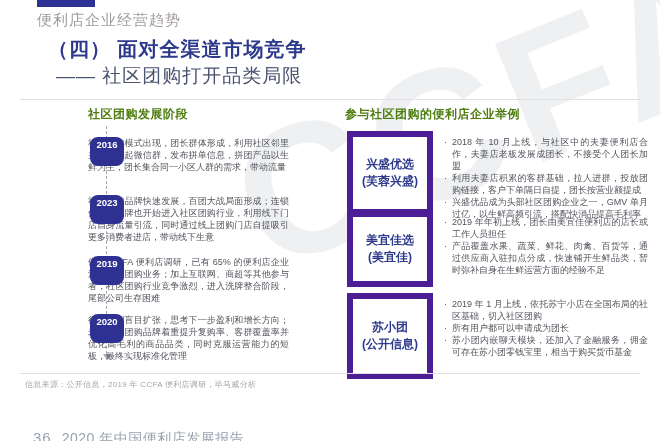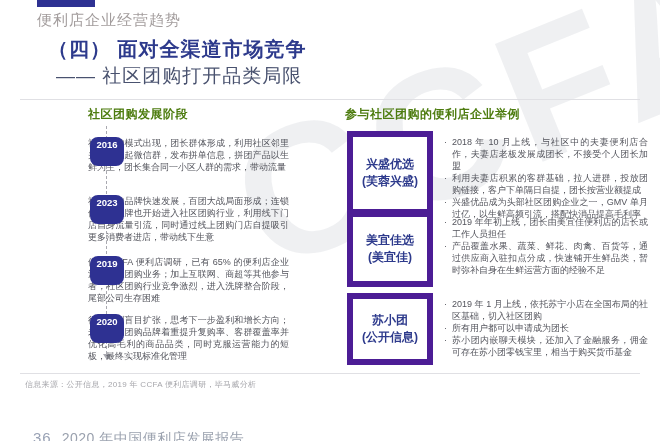--- a/index.html
+++ b/index.html
@@ -53,21 +53,21 @@
   .right-panel-heading { position:absolute; left:345px; top:106px; }
   .company-row { position:absolute; left:347px; width:303px; display:flex; }
   .company-row.r0 { top:131px; }
   .company-row.r1 { top:211px; }
   .company-row.r2 { top:293px; }
   .company-box { width:86px; border:6px solid #4c1d95; background:#ffffff;
                  display:flex; flex-direction:column; align-items:center; justify-content:center;
                  flex:none; }
   .company-row.r0 .company-box { height:84px; }
   .company-row.r1 .company-box { height:76px; }
-  .company-row.r2 .company-box { height:72px; }
+  .company-row.r2 .company-box { height:86px; }
   .company-name, .company-parent { font-size:12px; font-weight:bold; color:#2d3a8c; line-height:17px; }
   .bullets { margin-left:10px; margin-top:5px; width:205px; list-style:none; }
   .bullets li { position:relative; padding-left:9px; font-size:9px; line-height:12px;
                 color:#53545c; text-align:justify; }
   .bullets li::before { content:"\00B7"; position:absolute; left:1px; top:0; color:#53545c; }
 
   
   .source-note { position:absolute; left:25px; top:379px; font-size:8px; color:#a6a6ab; letter-spacing:0.3px; }
   .footer { position:absolute; left:33px; top:398px; display:flex; align-items:baseline; }
   .page-number { font-size:15px; color:#98a1b4; letter-spacing:1px; }

